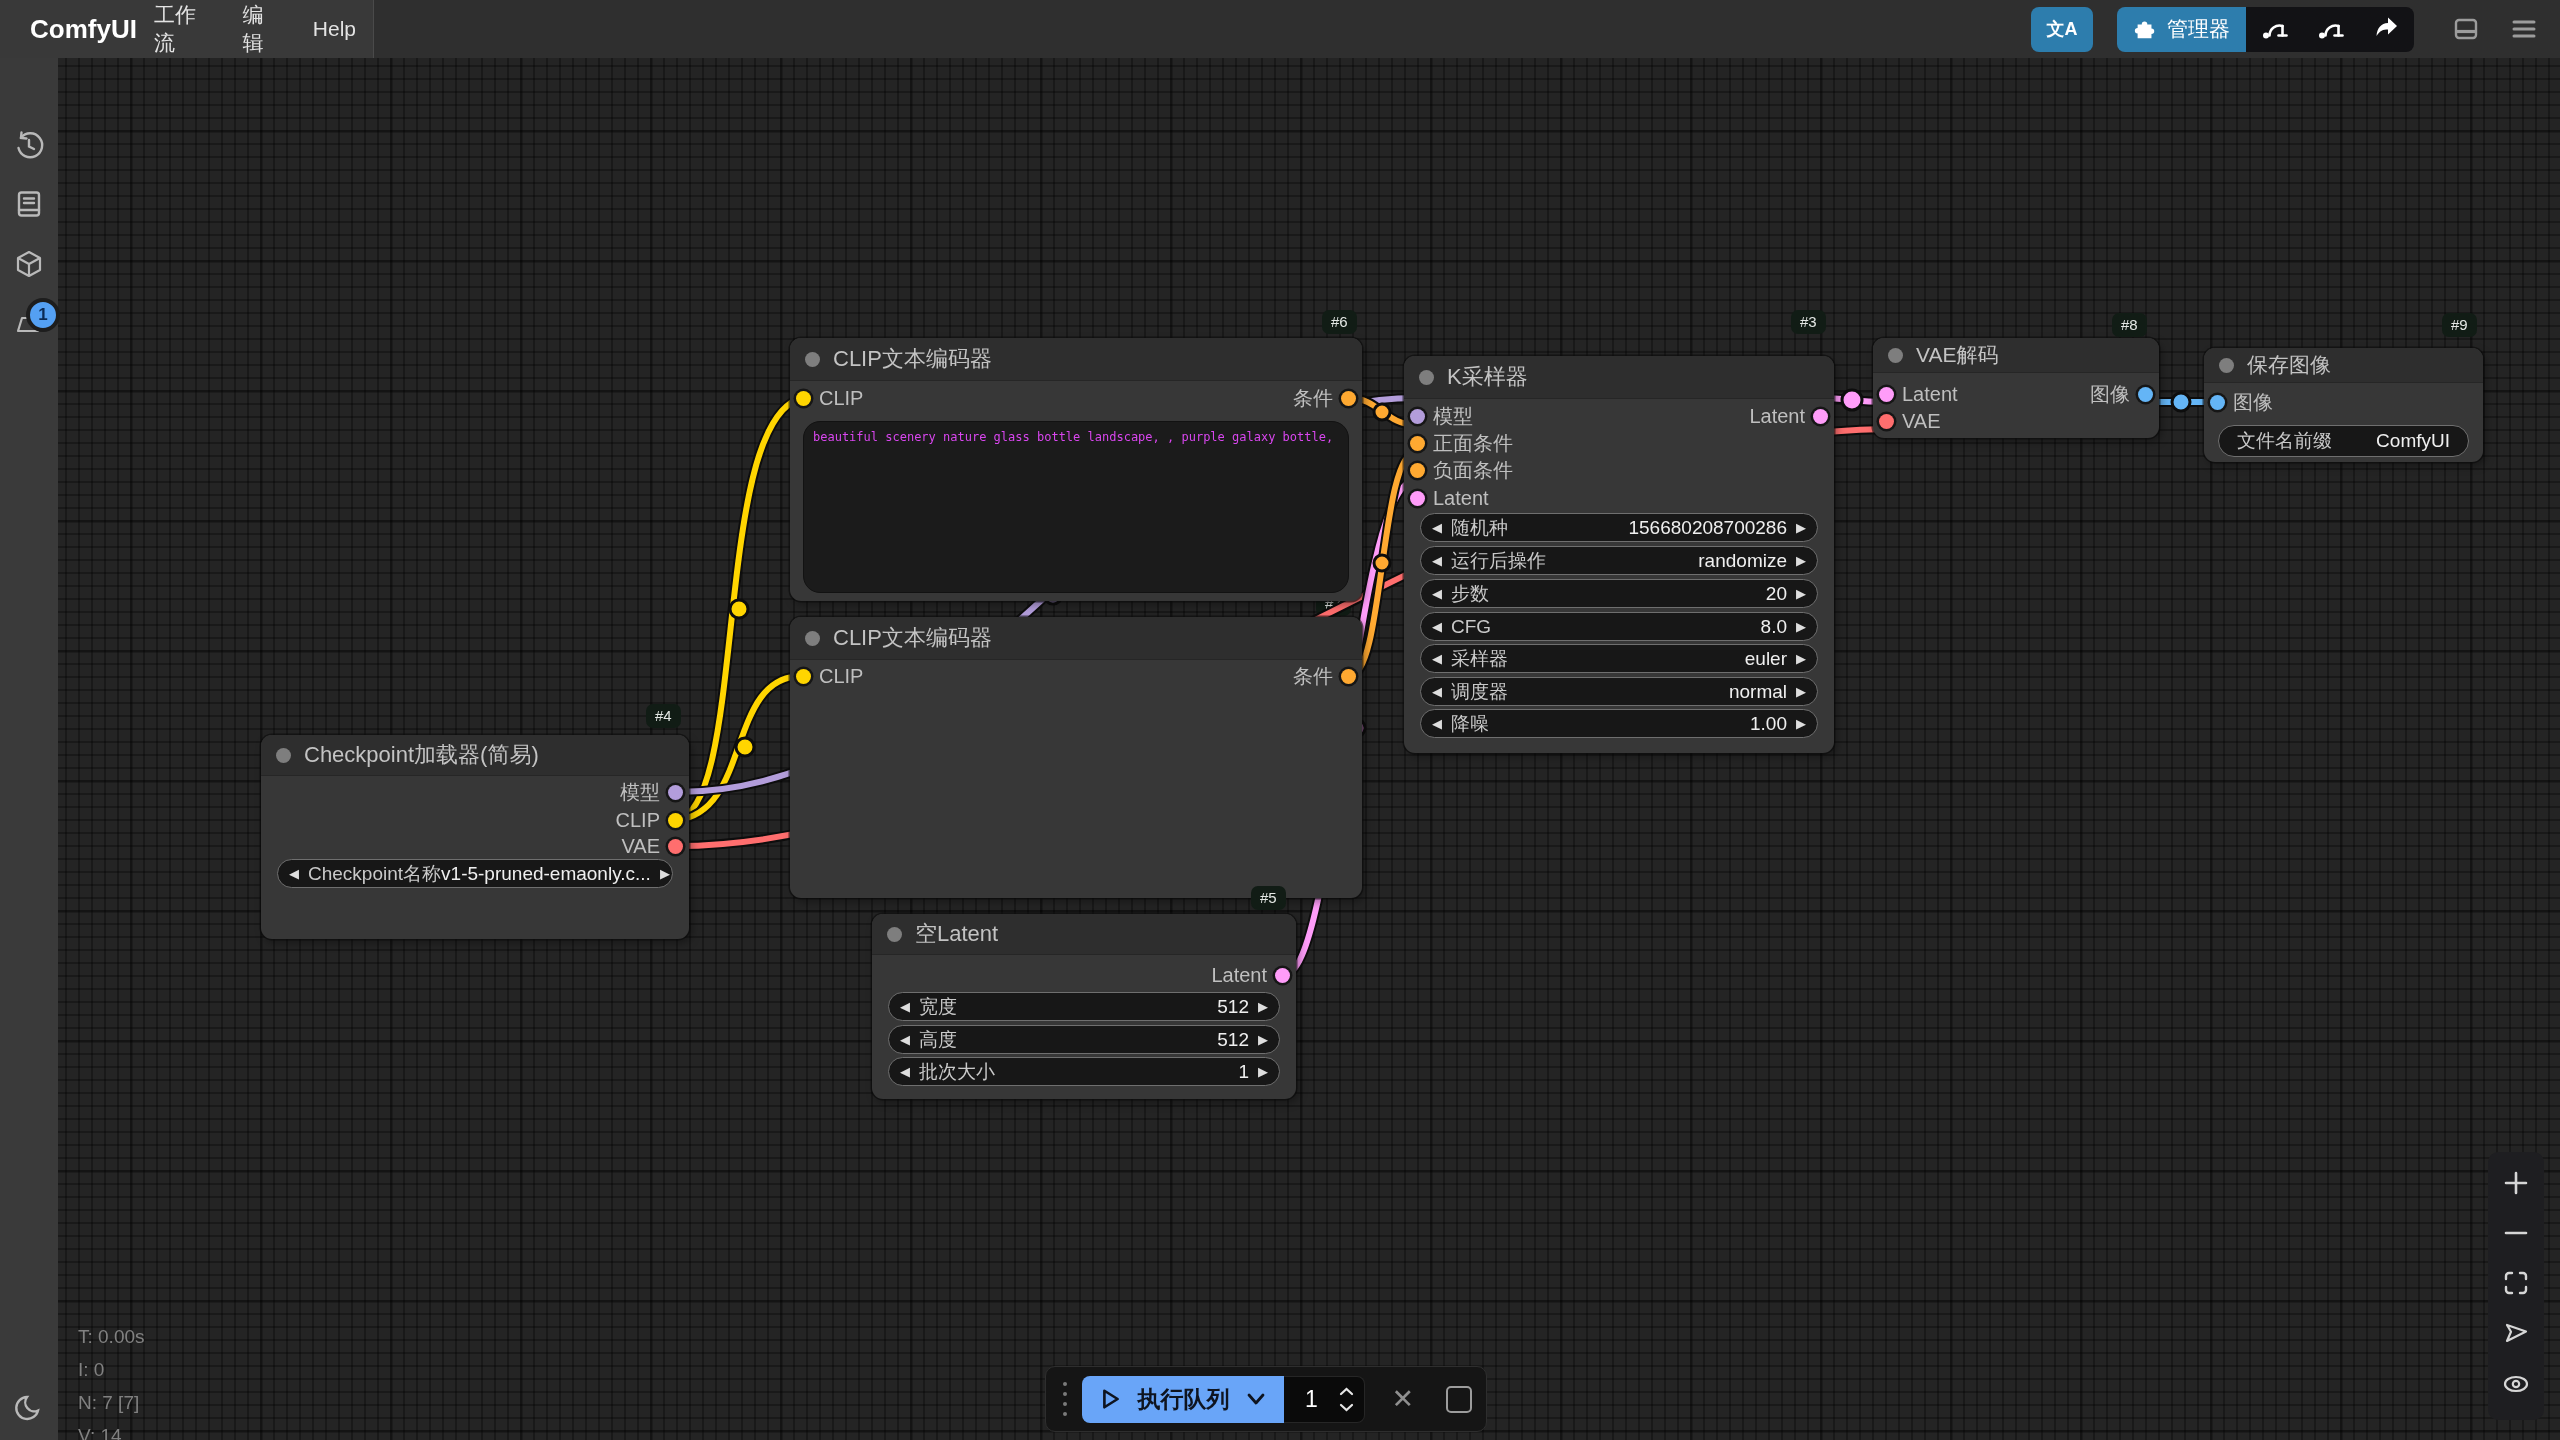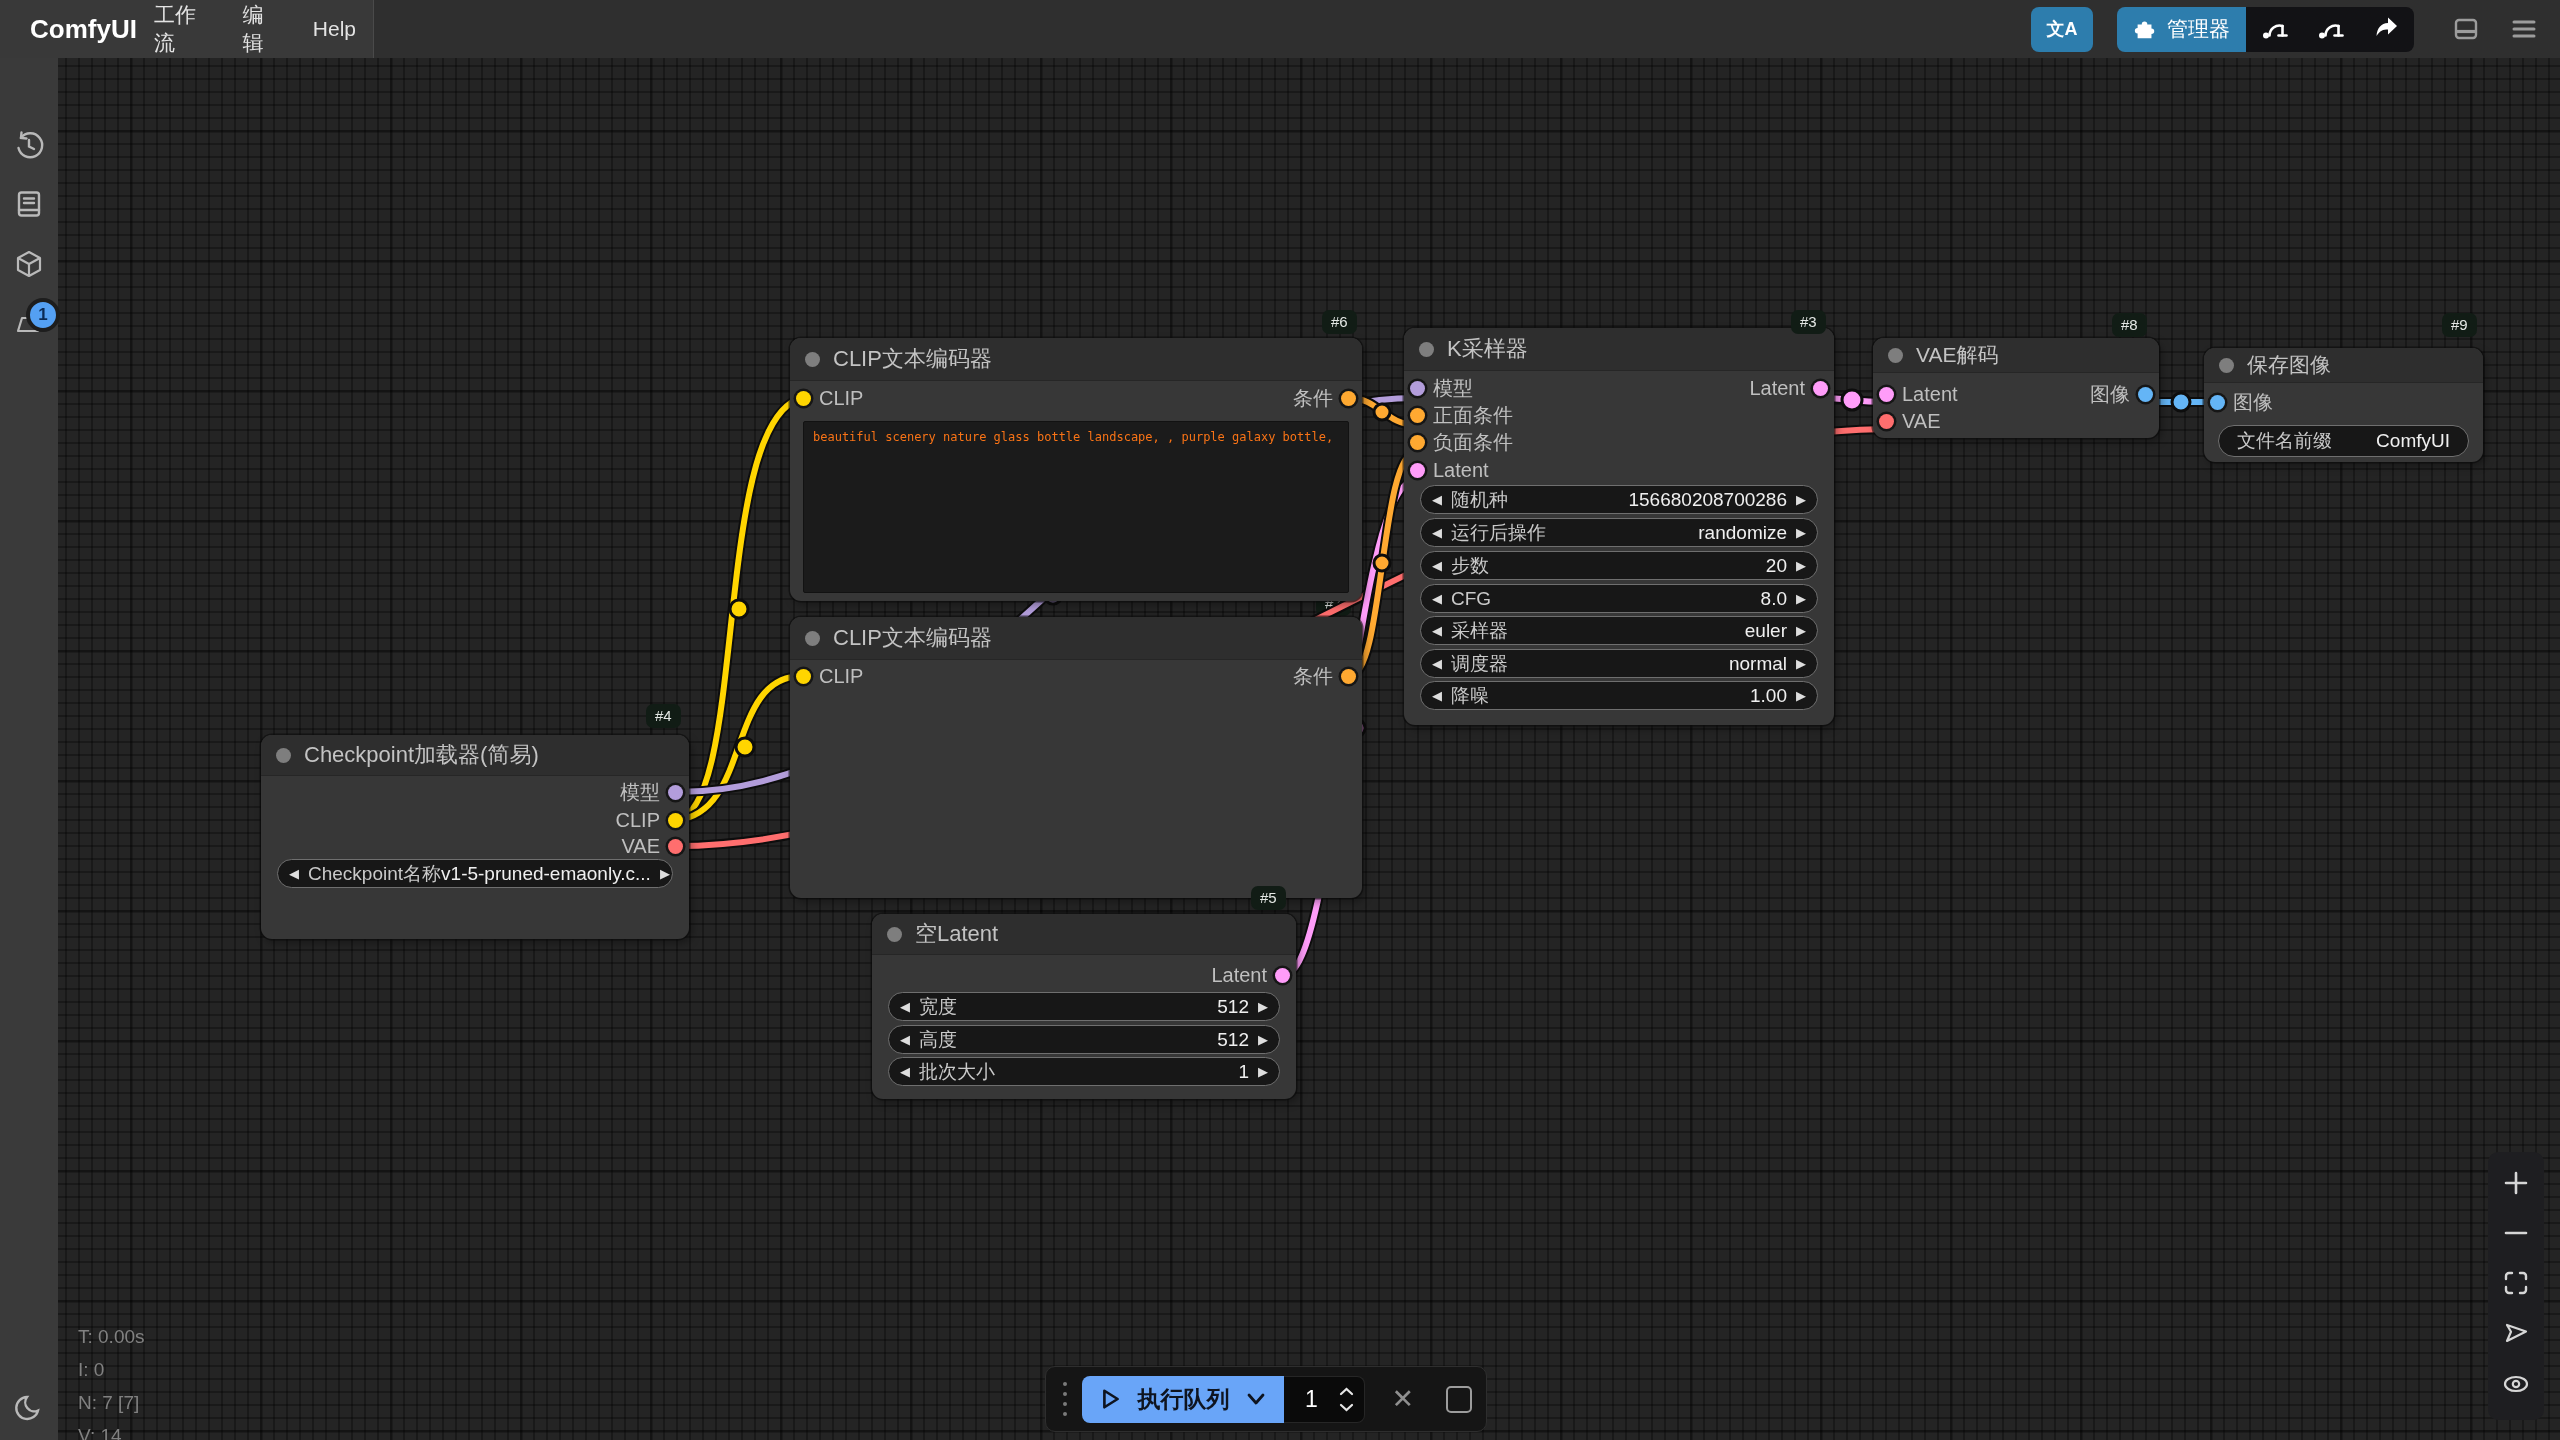--- a/index.html
+++ b/index.html
@@ -31,22 +31,22 @@
   .sdot{width:15px;height:15px;border-radius:50%;box-shadow:0 0 0 2.5px #161616;flex:0 0 auto;}
   .slabel{font-size:20px;color:#bfbfbf;white-space:nowrap;}
   .widget{position:absolute;height:29px;background:#171717;border:1.5px solid #6f6f6f;
     border-radius:16px;display:flex;align-items:center;padding:0 11px;box-sizing:border-box;}
   .warr{font-size:13px;color:#dedede;line-height:1;}
   .wlabel{font-size:19px;color:#c9c9c9;margin-left:9px;white-space:nowrap;}
   .wval{font-size:19px;color:#efefef;margin-left:auto;margin-right:9px;white-space:nowrap;}
   .widget.noarrow{padding:0 18px;}
   .widget.noarrow .wlabel{margin-left:0;}
   .widget.noarrow .wval{margin-right:0;}
-  .prompt{position:absolute;background:#1b1b1b;border:1px solid #121212;border-radius:2px;
-    font-family:"DejaVu Sans Mono","Liberation Mono",monospace;font-size:12px;color:#f97316;
+  .prompt{position:absolute;background:#1b1b1b;border:1px solid #121212;border-radius:17px;
+    font-family:"DejaVu Sans Mono","Liberation Mono",monospace;font-size:12px;color:#d946ef;
     padding:8px 9px;white-space:pre;overflow:hidden;box-sizing:border-box;}
   .badge{position:absolute;background:#111c15;color:#e4e8e5;font-size:15px;
     padding:3px 9px;border-radius:7px;z-index:4;line-height:1.2;}
   .badge.behind{z-index:1;}
 
   
   #topbar{position:absolute;left:0;top:0;width:2560px;height:58px;background:#2f2f2f;z-index:10;
     display:flex;align-items:center;}
   #topbar-left{width:373px;height:58px;background:#393939;border-right:1px solid #4a4a4a;
     display:flex;align-items:center;flex:0 0 auto;}
@@ -175,21 +175,21 @@
       <span class="sdot" style="background: rgb(255, 213, 0);"></span>
       <span class="slabel">CLIP</span>
     </span>
     <span class="grp right">
       <span class="slabel">条件</span>
       <span class="sdot" style="background: rgb(255, 169, 49);"></span>
     </span>
   </div>
 </div>
 
-<div class="node" style="left:1404px;top:328px;width:430px;height:397px;">
+<div class="node" style="left:1404px;top:356px;width:430px;height:397px;">
   <div class="nheader" style="height:42px;">
     <span class="ndot"></span>
     <span class="ntitle">K采样器</span>
   </div>
   <div class="row" style="top:47px;">
     <span class="grp">
       <span class="sdot" style="background: rgb(179, 157, 219);"></span>
       <span class="slabel">模型</span>
     </span>
     <span class="grp right">

